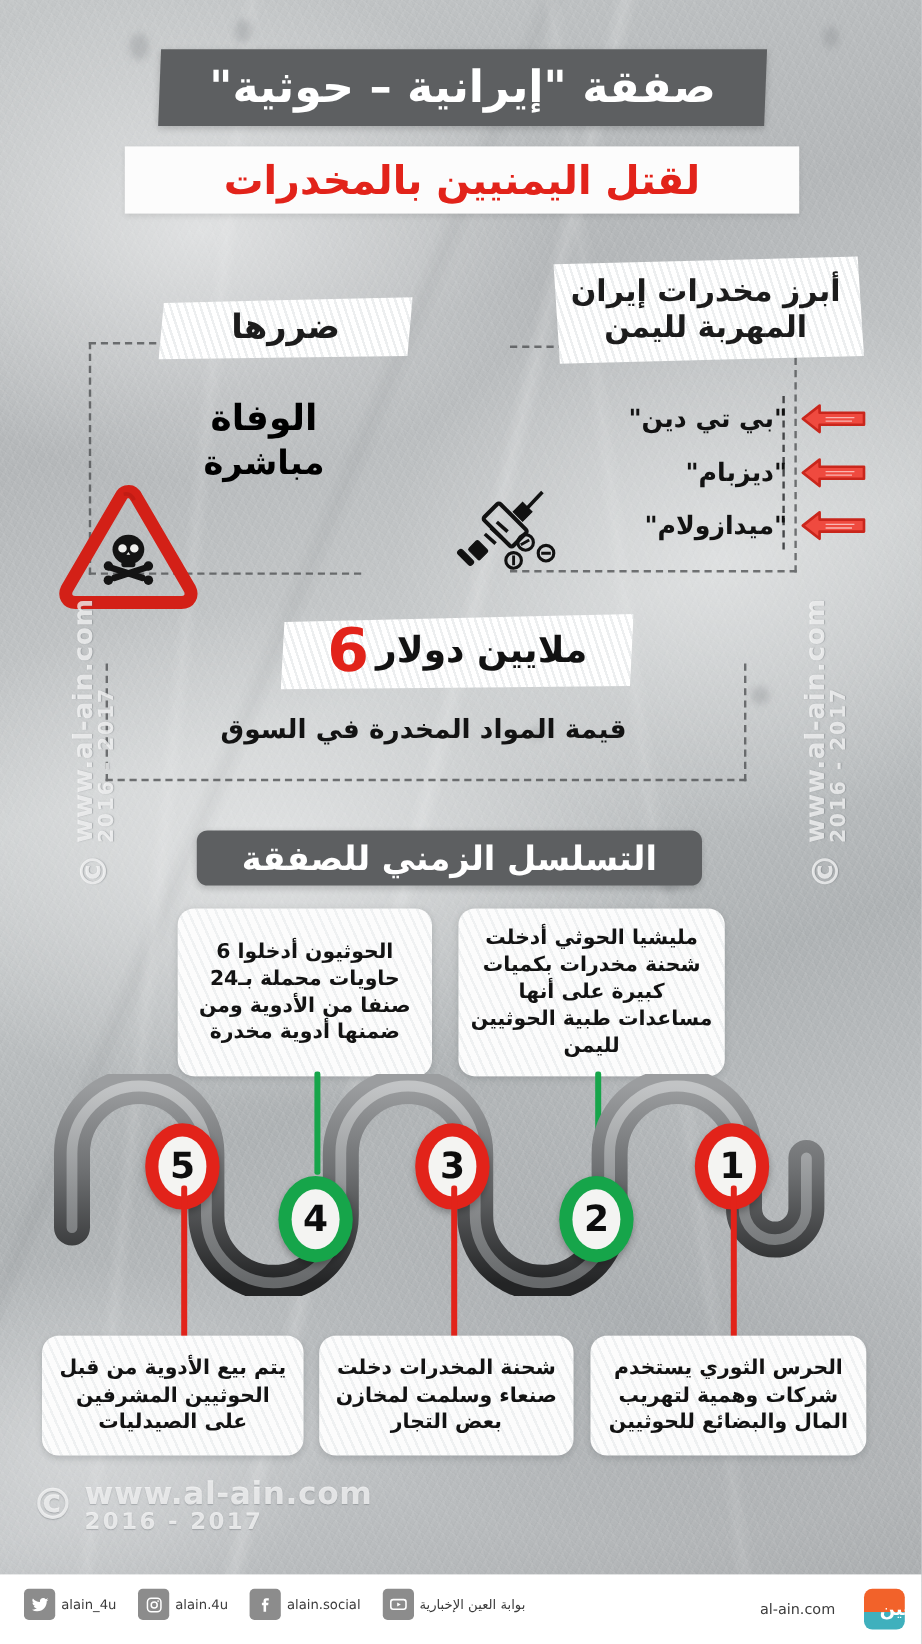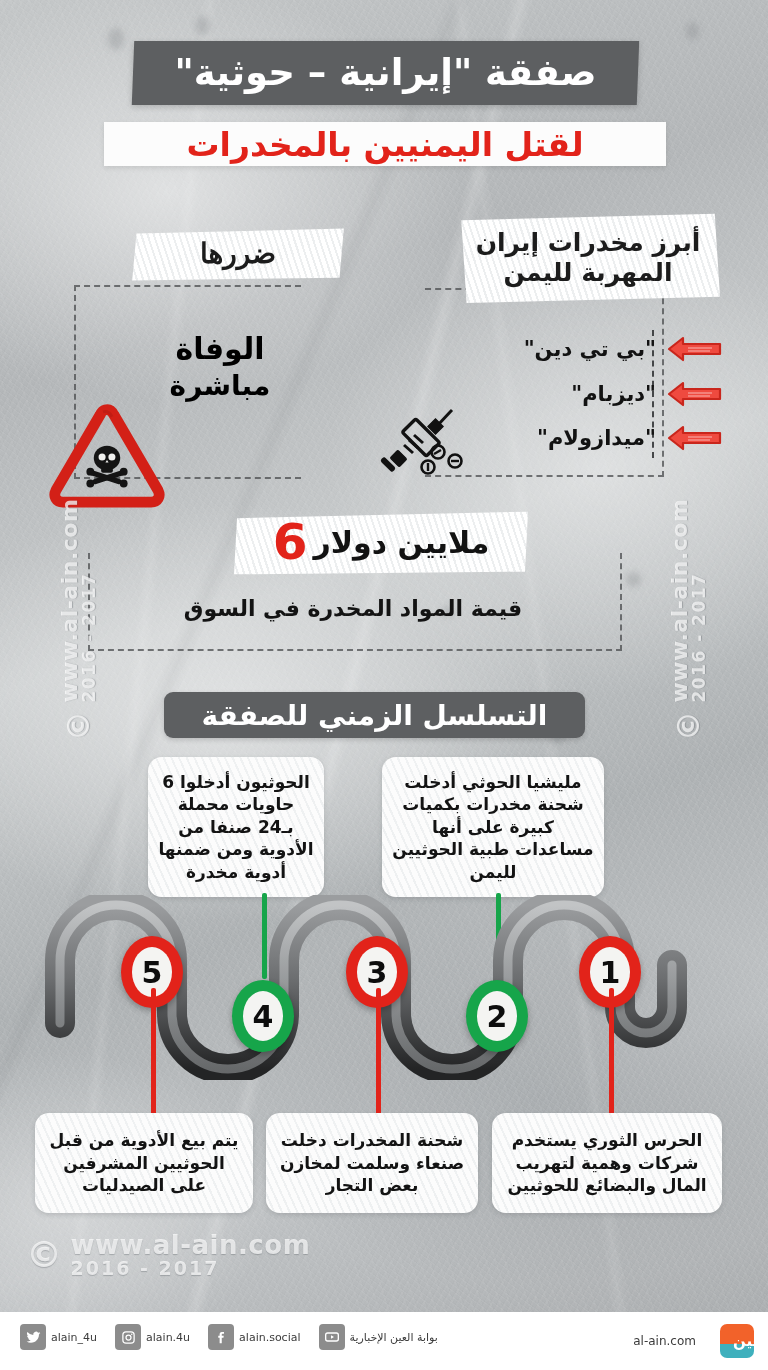--- a/index.html
+++ b/index.html
@@ -66,21 +66,21 @@
     transform:skewX(-2.2deg);
     box-shadow:0 2px 6px rgba(0,0,0,.18);
   }
   .title-banner span{
     display:block;transform:skewX(2.2deg);
     color:#fff;font-size:37px;font-weight:bold;
     text-align:center;line-height:64px;
     direction:rtl;letter-spacing:-.5px;
   }
   .title-sub{
-    position:absolute;left:104px;top:122px;width:562px;height:44px;
+    position:absolute;left:104px;top:122px;width:562px;height:56px;
     background:#fcfcfc;
     display:flex;align-items:center;justify-content:center;
     box-shadow:0 2px 5px rgba(0,0,0,.10);
   }
   .title-sub span{
     color:#e2231a;font-size:33px;font-weight:bold;direction:rtl;
     letter-spacing:-.5px;
   }
 
   
@@ -95,23 +95,22 @@
   .brush span{
     direction:rtl;color:#1c1c1c;font-weight:bold;text-align:center;
     line-height:1.22;
   }
   .brush-r{
     left:456px;top:212px;width:264px;height:92px;
     clip-path:polygon(2% 9%,98% 2%,100% 92%,4% 99%);
   }
   .brush-r span{font-size:25px;}
   .brush-l{
-    left:130px;top:227px;width:216px;height:54px;
+    left:130px;top:246px;width:216px;height:54px;
     clip-path:polygon(3% 12%,99% 3%,97% 94%,1% 99%);
-    font-family:Liberation Serif, serif;
   }
   .brush-l span{font-size:28px;}
   .brush-money{
     left:231px;top:509px;width:300px;height:66px;
     clip-path:polygon(2% 14%,99% 4%,98% 95%,1% 99%);
   }
 
   
   .dashed{
     position:absolute;border:2px dashed #4a4c4e;opacity:.75;
@@ -173,21 +172,21 @@
       repeating-linear-gradient(66deg, rgba(238,240,241,.9) 0 2px, rgba(252,252,252,1) 2px 7px),
       linear-gradient(#fdfdfd,#f2f3f3);
     box-shadow:0 2px 5px rgba(80,85,90,.22);
     display:flex;align-items:center;justify-content:center;padding:8px 10px;
     box-sizing:border-box;
   }
   .card span{
     direction:rtl;text-align:center;color:#131313;font-weight:bold;
     font-size:17px;line-height:1.32;
   }
-  .card-top-4{left:148px;top:757px;width:176px;height:140px;}
+  .card-top-4{left:148px;top:757px;width:212px;height:140px;}
   .card-top-2{left:382px;top:757px;width:222px;height:140px;}
   .card-bot-5{left:35px;top:1113px;width:218px;height:100px;}
   .card-bot-3{left:266px;top:1113px;width:212px;height:100px;}
   .card-bot-1{left:492px;top:1113px;width:230px;height:100px;}
 
   
   .conn{position:absolute;width:5px;border-radius:2px;}
   .conn-green{background:#16a54a;}
   .conn-red{background:#e2231a;}
   .c4{left:262px;top:893px;height:86px;}

